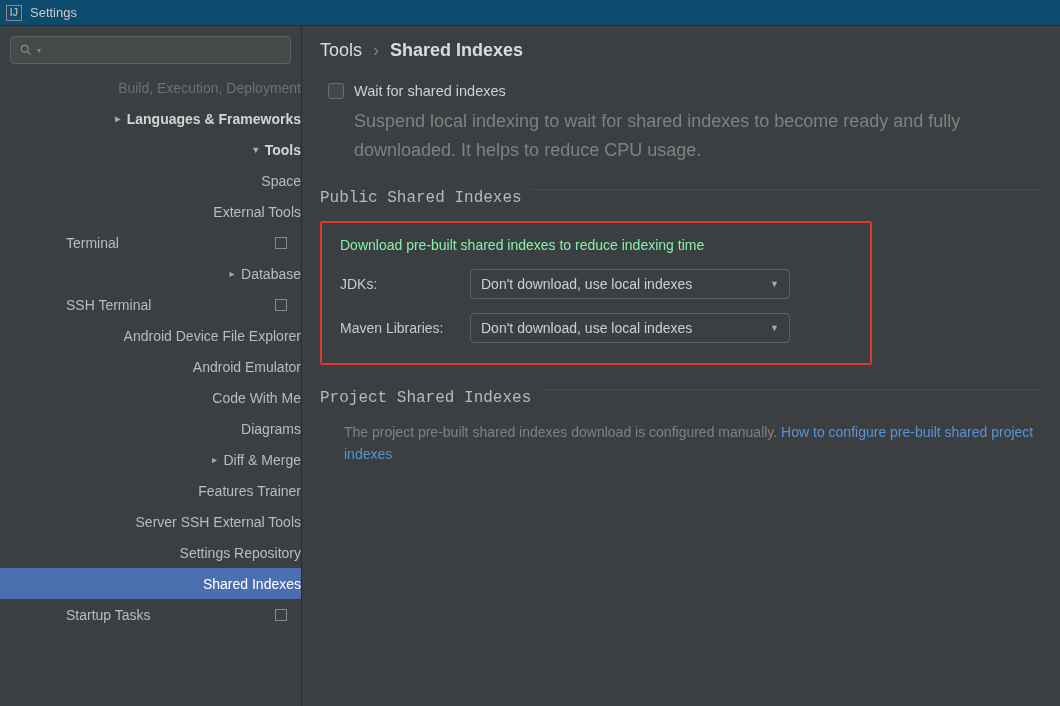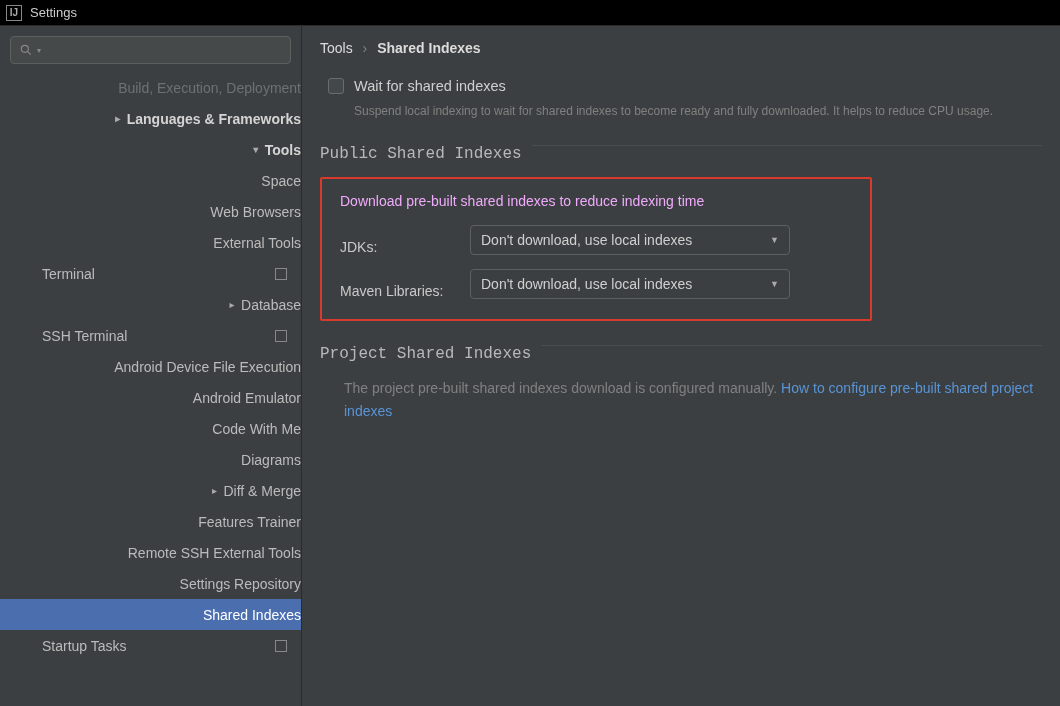--- a/index.html
+++ b/index.html
@@ -7,21 +7,21 @@
     font-family: "Segoe UI", Arial, sans-serif;
     background: #3c3f41;
     color: #bbbbbb;
     width: 1060px;
     height: 706px;
     overflow: hidden;
     font-size: 14px;
   }
   .titlebar {
     height: 26px;
-    background: #000000;
+    background: #0c4a6e;
     border-bottom: 1px solid #2b2b2b;
     display: flex;
     align-items: center;
     padding-left: 6px;
     color: #cccccc;
     font-size: 13px;
   }
   .titlebar .app-icon {
     width: 16px; height: 16px;
     border: 1px solid #888; display: inline-flex;
@@ -62,72 +62,72 @@
     height: 31px;
     padding-left: 12px;
     color: #bbbbbb;
     font-size: 14px;
     cursor: pointer;
     justify-content: flex-end;
   }
   .tree-item.bold { font-weight: 600; color: #d4d4d4; }
   .tree-item .chev { width: 18px; display:inline-flex; justify-content:center; font-size:10px; color:#aaa; }
   .tree-item.depth1 { padding-left: 22px; }
-  .tree-item.depth2 { padding-left: 42px; }
+  .tree-item.depth2 { padding-left: 66px; }
   .tree-item.depth2.with-chev { padding-left: 40px; }
   .tree-item.selected { background: #4b6eaf; color: #ffffff; }
   .tree-item .spacer { flex:1; }
   .tree-item .badge-icon {
     width:12px; height:12px; border:1px solid #888; margin-right:14px;
   }
   .tree-item.cut { color:#6e7173; padding-left:58px; overflow:hidden; white-space:nowrap;}
   
   .main {
     flex: 1;
     padding: 14px 18px 0 18px;
     overflow: hidden;
     color: #bbbbbb;
   }
   .breadcrumb {
-    font-size: 14px;
+    font-size: 18px;
     color: #dcdcdc;
     margin-bottom: 22px;
   }
   .breadcrumb .sep { color:#808080; margin: 0 6px; }
   .breadcrumb .last { font-weight:600; }
   .checkbox-row {
     display: flex; align-items: flex-end; gap: 10px;
     margin-left: 8px;
   }
   .checkbox {
     width:16px; height:16px; border:1px solid #6a6c6e; border-radius:3px;
     background:#43494a;
   }
   .cb-label { color:#cfcfcf; font-size:14.5px; }
   .cb-desc {
-    color:#808080; font-size:12px; line-height:1.6;
+    color:#808080; font-size:18px; line-height:1.6;
     margin: 8px 0 0 34px; max-width: 640px;
   }
   .section-header {
     display:flex; align-items:flex-start; gap:10px;
     margin-top: 24px; margin-bottom: 14px;
     color:#b8b8b8; font-size:16px;font-family:Liberation Mono, monospace;
   }
   .section-header .rule {
     flex:1; height:1px; background:#4a4d4f;
   }
   .red-box {
     border: 2px solid #d93a2b;
     border-radius: 2px;
     padding: 14px 18px 20px 18px;
     margin-right: 170px;
   }
-  .red-box .desc { color:#f0abfc; font-size:14px; margin-bottom:16px; }
+  .red-box .desc { color:#86efac; font-size:14px; margin-bottom:16px; }
   .form-row {
-    display:flex; align-items:flex-end; gap:4px; margin-top:14px;
+    display:flex; align-items:center; gap:4px; margin-top:14px;
   }
   .form-row:first-of-type { margin-top:0; }
   .form-row .lbl { width:126px; color:#c9c9c9; font-size:14px; }
   .dropdown {
     border:1px solid #5e6060; border-radius:4px;
     background:#3c3f41; color:#cfcfcf;
     height:30px; width:320px;
     display:flex; align-items:center; padding:0 10px;
     justify-content:space-between;
     font-size:14px;
@@ -164,60 +164,57 @@
           <span>Languages &amp; Frameworks</span>
         </div>
         <div class="tree-item bold depth1">
           <span class="chev">▾</span>
           <span>Tools</span>
         </div>
         <div class="tree-item depth2">
           <span>Space</span>
         </div>
         <div class="tree-item depth2">
-          <span>Web Browsers</span>
-        </div>
-        <div class="tree-item depth2">
           <span>External Tools</span>
         </div>
         <div class="tree-item depth2">
           <span>Terminal</span>
           <span class="spacer"></span>
           <span class="badge-icon"></span>
         </div>
         <div class="tree-item depth2 with-chev">
           <span class="chev">▸</span>
           <span>Database</span>
         </div>
         <div class="tree-item depth2">
           <span>SSH Terminal</span>
           <span class="spacer"></span>
           <span class="badge-icon"></span>
         </div>
         <div class="tree-item depth2">
-          <span>Android Device File Execution</span>
+          <span>Android Device File Explorer</span>
         </div>
         <div class="tree-item depth2">
           <span>Android Emulator</span>
         </div>
         <div class="tree-item depth2">
           <span>Code With Me</span>
         </div>
         <div class="tree-item depth2">
           <span>Diagrams</span>
         </div>
         <div class="tree-item depth2 with-chev">
           <span class="chev">▸</span>
           <span>Diff &amp; Merge</span>
         </div>
         <div class="tree-item depth2">
           <span>Features Trainer</span>
         </div>
         <div class="tree-item depth2">
-          <span>Remote SSH External Tools</span>
+          <span>Server SSH External Tools</span>
         </div>
         <div class="tree-item depth2">
           <span>Settings Repository</span>
         </div>
         <div class="tree-item depth2 selected">
           <span>Shared Indexes</span>
         </div>
         <div class="tree-item depth2">
           <span>Startup Tasks</span>
           <span class="spacer"></span>

